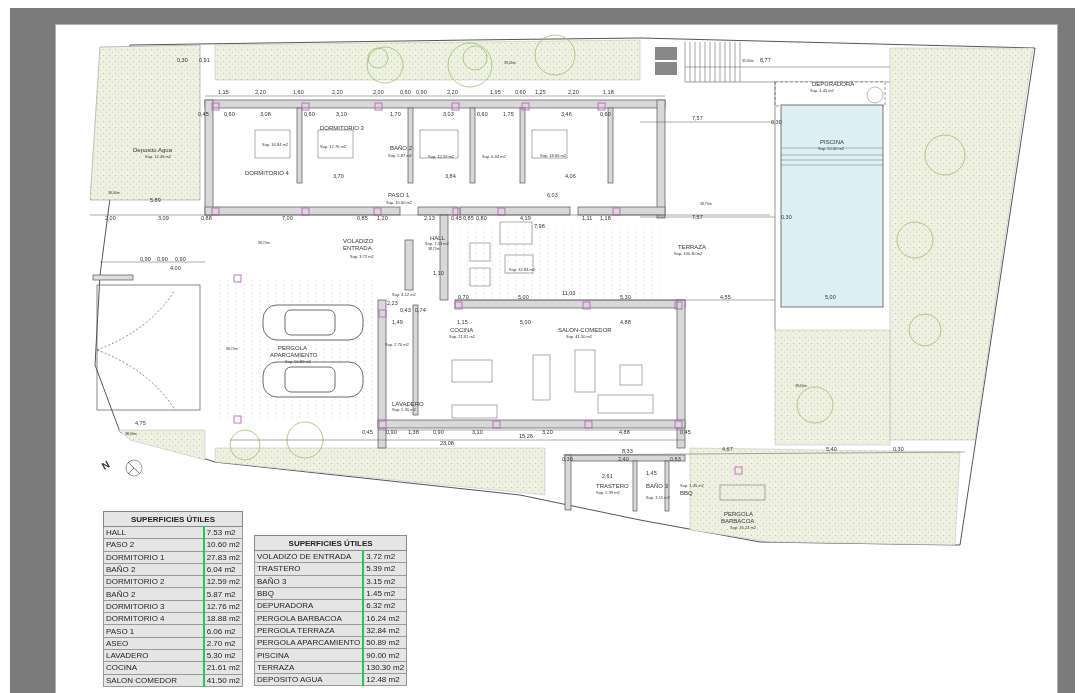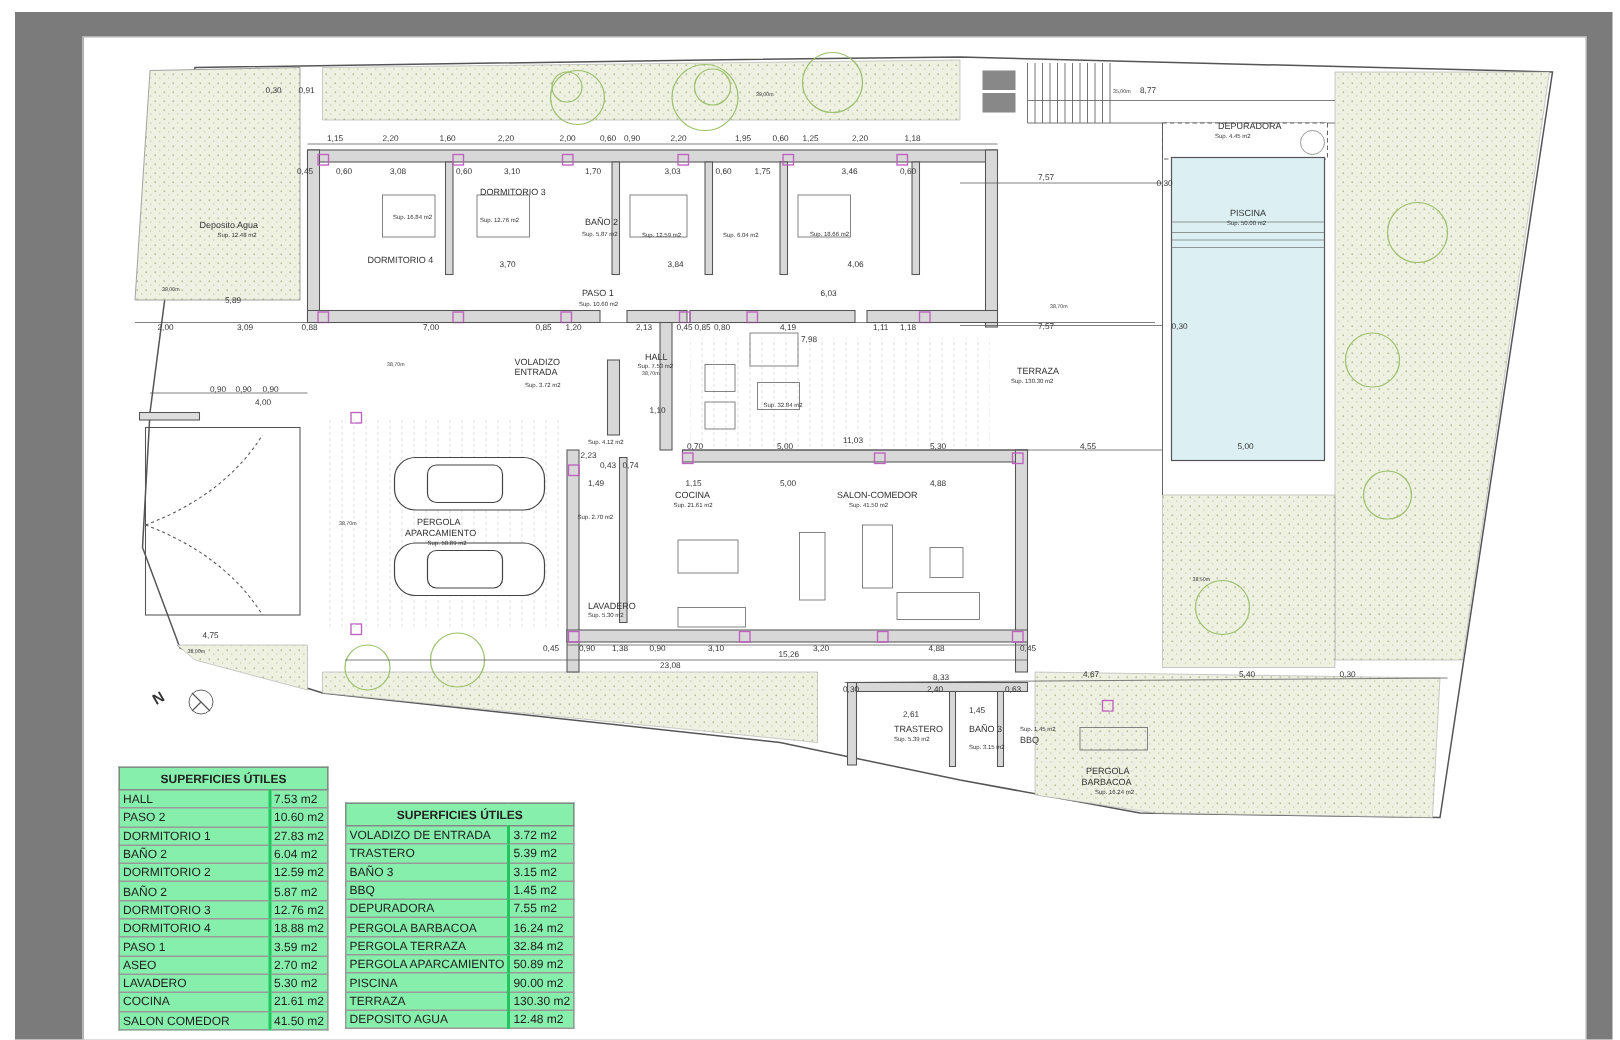--- a/index.html
+++ b/index.html
@@ -1,20 +1,20 @@
 <!DOCTYPE html>
 <html><head>
 <meta charset="utf-8">
 <style>
   html,body{margin:0;padding:0;}
   body{width:1080px;height:693px;background:#ffffff;position:relative;overflow:hidden;font-family:"Liberation Sans",sans-serif;}
   #frame{position:absolute;left:10px;top:8px;width:1065px;height:690px;background:#7b7b7b;}
   #paper{position:absolute;left:55px;top:24px;width:1003px;height:675px;background:#ffffff;border:1px solid #b0b0b0;box-sizing:border-box;}
   #plan{position:absolute;left:0;top:0;width:1080px;height:693px;}
-  .tbl{position:absolute;border-collapse:collapse;font-size:8px;color:#222;background:#86efac;}
+  .tbl{position:absolute;border-collapse:collapse;font-size:8px;color:#222;background:#e5e5e5;margin-left:24px;}
   .tbl th{font-weight:bold;font-size:8px;text-align:center;height:14px;border:1px solid #888;padding:0;}
   .tbl td{height:11.3px;padding:0 2px;border-bottom:1px solid #999;border-left:1px solid #999;border-right:1px solid #999;white-space:nowrap;line-height:11px;}
   .tbl td.v{border-left:2px solid #22c55e;}
   #t1{left:79px;top:511px;width:140px;}
   #t1 td.n{width:97px;}
   #t2{left:230px;top:535px;width:146px;}
   #t2 td.n{width:95px;}
   svg text{font-family:"Liberation Sans",sans-serif;fill:#333;}
 </style>
 </head>
@@ -390,21 +390,21 @@
     <tr>
         <td class="n">DORMITORIO 3</td>
         <td class="v">12.76 m2</td>
       </tr>
     <tr>
         <td class="n">DORMITORIO 4</td>
         <td class="v">18.88 m2</td>
       </tr>
     <tr>
         <td class="n">PASO 1</td>
-        <td class="v">3.59 m2</td>
+        <td class="v">6.06 m2</td>
       </tr>
     <tr>
         <td class="n">ASEO</td>
         <td class="v">2.70 m2</td>
       </tr>
     <tr>
         <td class="n">LAVADERO</td>
         <td class="v">5.30 m2</td>
       </tr>
     <tr>
@@ -436,21 +436,21 @@
     <tr>
         <td class="n">BAÑO 3</td>
         <td class="v">3.15 m2</td>
       </tr>
     <tr>
         <td class="n">BBQ</td>
         <td class="v">1.45 m2</td>
       </tr>
     <tr>
         <td class="n">DEPURADORA</td>
-        <td class="v">7.55 m2</td>
+        <td class="v">6.32 m2</td>
       </tr>
     <tr>
         <td class="n">PERGOLA BARBACOA</td>
         <td class="v">16.24 m2</td>
       </tr>
     <tr>
         <td class="n">PERGOLA TERRAZA</td>
         <td class="v">32.84 m2</td>
       </tr>
     <tr>

